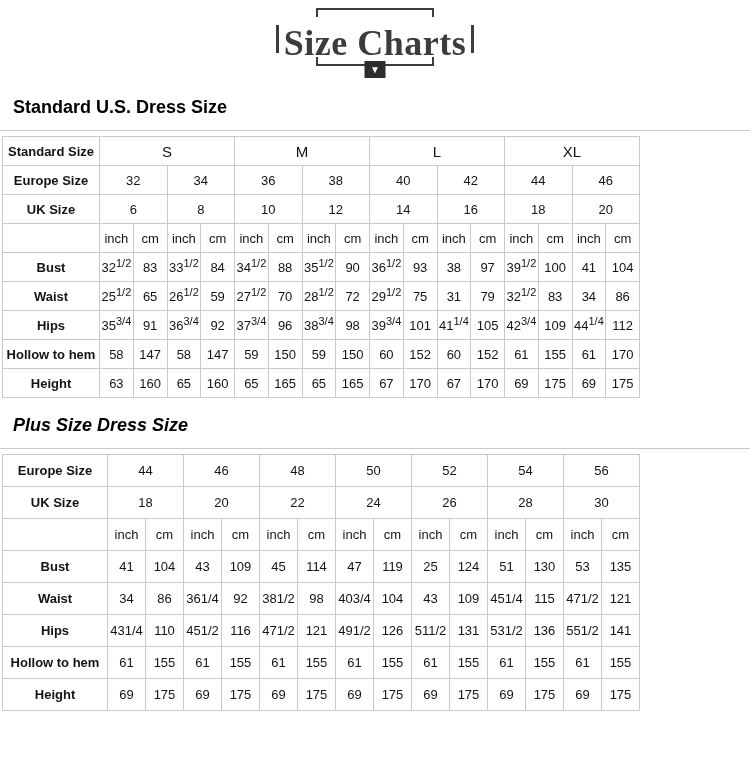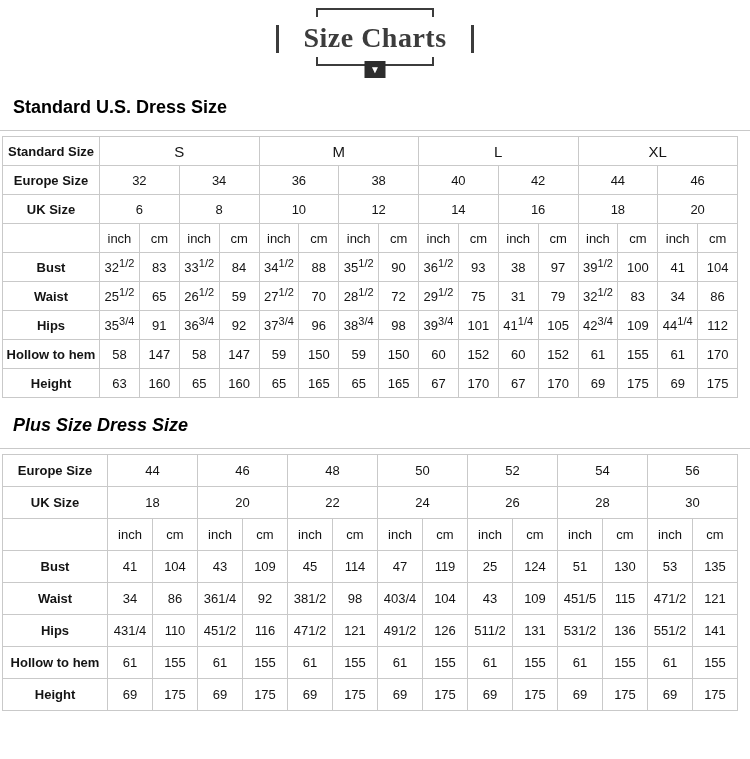--- a/index.html
+++ b/index.html
@@ -30,21 +30,21 @@
   }
   .vbar {
     position: absolute; top: 25px; width: 3px; height: 28px; background: #3c3c3c;
   }
   .vbar.left  { left: calc(50% - 99px); }
   .vbar.right { left: calc(50% + 96px); }
   .hero-title {
     position: absolute; top: 22px; left: 0; right: 0;
     margin: 0; text-align: center;
     font-family: "Liberation Serif", "DejaVu Serif", serif;
-    font-weight: bold; font-size: 28px; color: #3c3c3c;
+    font-weight: bold; font-size: 36px; color: #3c3c3c;
     letter-spacing: 0.5px;
   }
   .arrow-box {
     position: absolute; top: 61px; left: 50%; transform: translateX(-50%);
     width: 21px; height: 17px; background: #2d2d2d;
     color: #ffffff; font-size: 10px; line-height: 17px; text-align: center;
   }
 
   
   .section-head {
@@ -52,21 +52,21 @@
     padding: 2px 8px 7px;
   }
   .section-head h2 {
     margin: 5px; font-size: 18px; font-weight: bold; color: #000;
   }
   .plus-head { margin-top: 10px; font-style: italic; }
 
   
   table {
     border-collapse: collapse;
-    width: 736px;
+    width: 638px;
     margin: 5px 2px 8px;
     table-layout: fixed;
   }
   td {
     border: 1px solid #c9c9c9;
     text-align: center;
     vertical-align: middle;
     font-size: 13px;
     padding: 2px 1px;
     overflow: hidden;
@@ -343,21 +343,21 @@
         <td colspan="1" class="data-cell">34</td>
         <td colspan="1" class="data-cell">86</td>
         <td colspan="1" class="data-cell">361/4</td>
         <td colspan="1" class="data-cell">92</td>
         <td colspan="1" class="data-cell">381/2</td>
         <td colspan="1" class="data-cell">98</td>
         <td colspan="1" class="data-cell">403/4</td>
         <td colspan="1" class="data-cell">104</td>
         <td colspan="1" class="data-cell">43</td>
         <td colspan="1" class="data-cell">109</td>
-        <td colspan="1" class="data-cell">451/5</td>
+        <td colspan="1" class="data-cell">451/4</td>
         <td colspan="1" class="data-cell">115</td>
         <td colspan="1" class="data-cell">471/2</td>
         <td colspan="1" class="data-cell">121</td>
       </tr>
       <tr>
         <td class="lbl">Hips</td>
         <td colspan="1" class="data-cell">431/4</td>
         <td colspan="1" class="data-cell">110</td>
         <td colspan="1" class="data-cell">451/2</td>
         <td colspan="1" class="data-cell">116</td>

